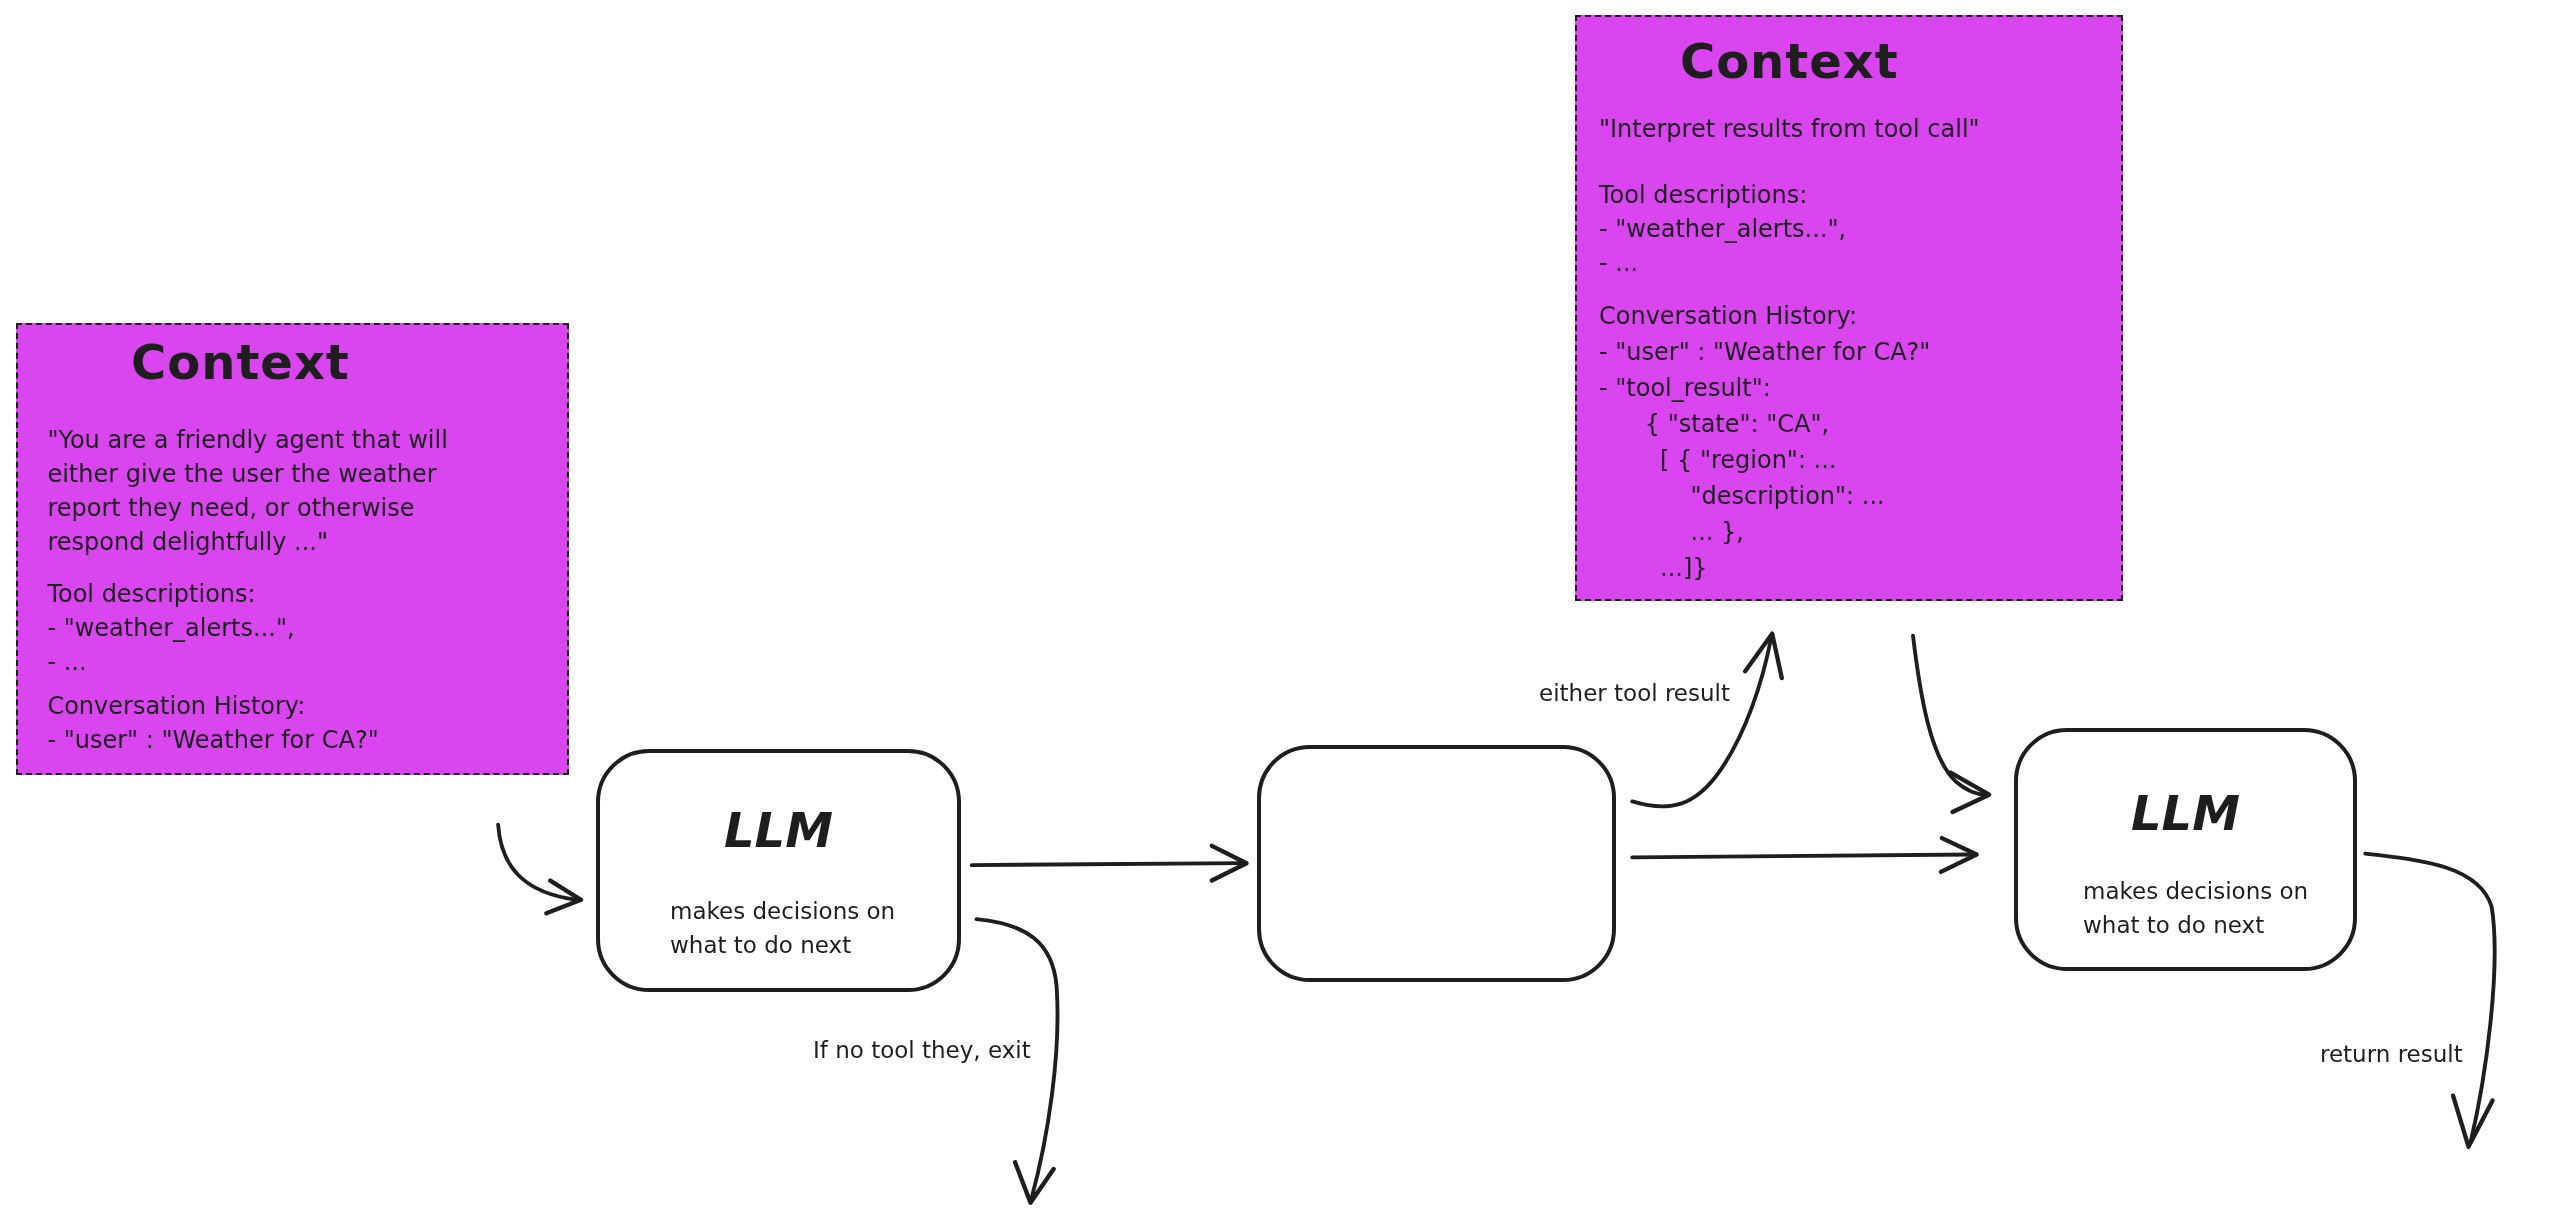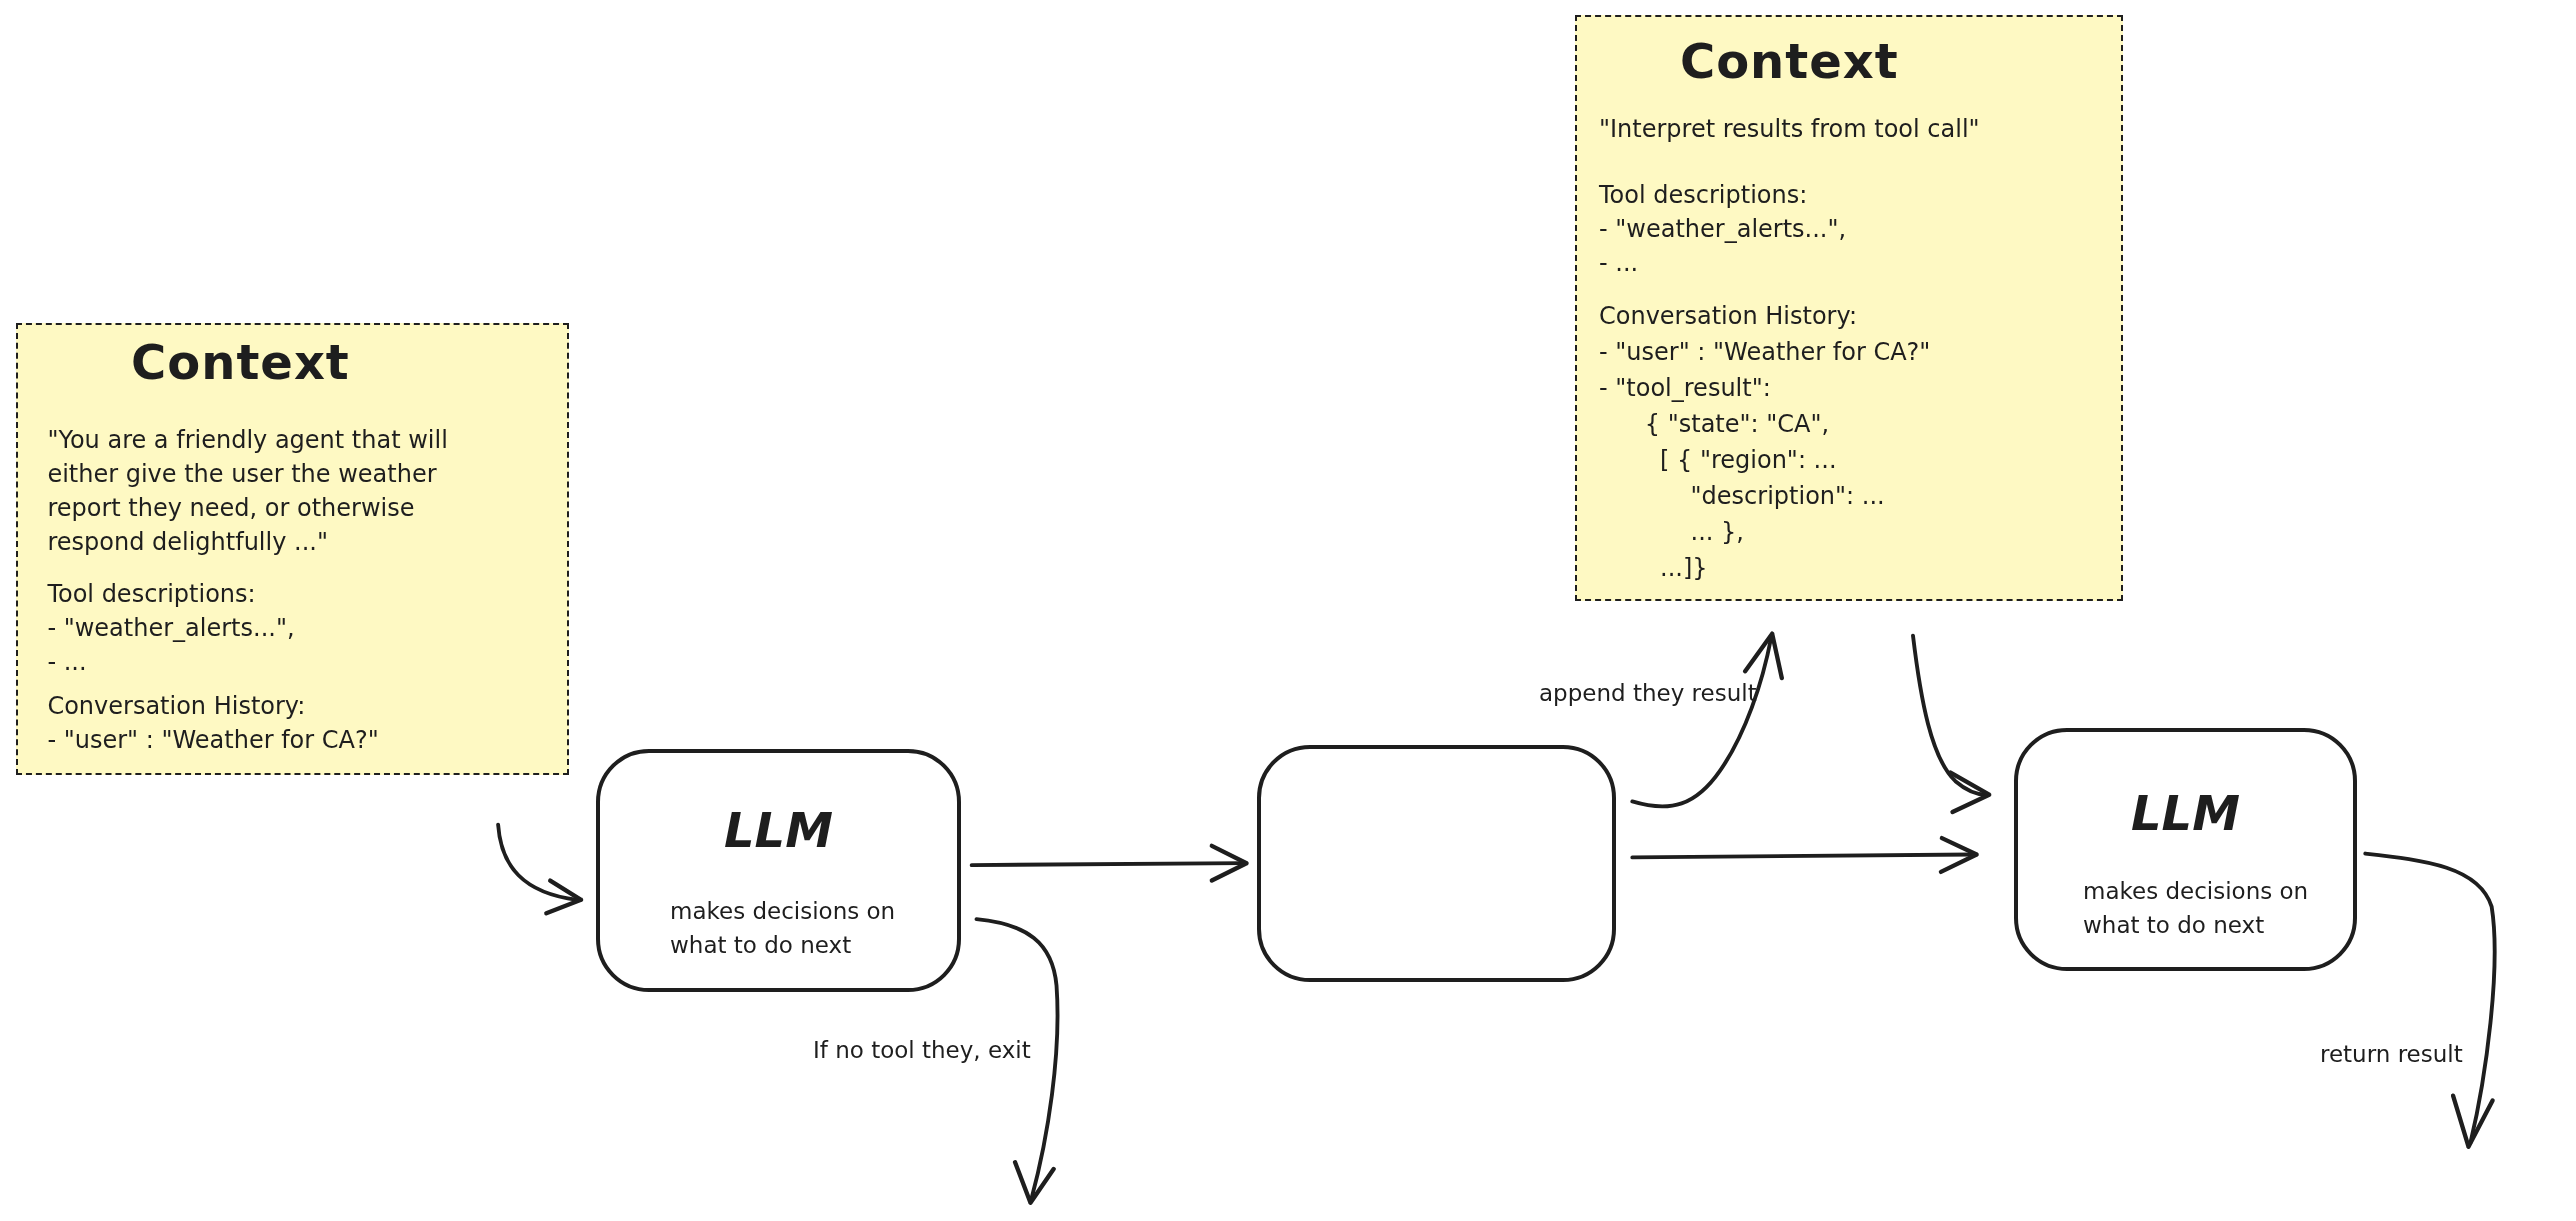--- a/index.html
+++ b/index.html
@@ -1,21 +1,21 @@
 <!DOCTYPE html>
 <html><head>
 <meta charset="utf-8">
 <style>
   html,body{margin:0;padding:0;background:#ffffff;}
   #canvas{
     position:relative;width:2576px;height:1221px;background:#ffffff;
     font-family:"DejaVu Sans",sans-serif;color:#1e1e1e;overflow:hidden;
   }
   .ctx-box{
-    position:absolute;border:2.9px dashed #1e1e1e;box-sizing:border-box;background:#fef9c3;
+    position:absolute;border:2.9px dashed #1e1e1e;box-sizing:border-box;background:#d946ef;
   }
   .ctx-title{
     position:absolute;font-size:48px;font-weight:bold;letter-spacing:1px;
     text-align:center;white-space:pre;line-height:58px;
   }
   .ctx-par{
     position:absolute;font-size:24px;line-height:34px;white-space:pre;
   }
   .node{
     position:absolute;border:4.8px solid #1e1e1e;border-radius:53px;box-sizing:border-box;background:#ffffff;
@@ -109,18 +109,18 @@
 
   <div class="node" style="left:1257px;top:745px;width:359px;height:237px;">
   </div>
 
   <div class="node" style="left:2014px;top:728px;width:343px;height:243px;">
     <div class="node-title italic" style="top:54px;">LLM</div>
     <div class="node-desc" style="left:65px;top:142px;">makes decisions on
 what to do next</div>
   </div>
 
-  <div class="edge-label" style="left:1539px;top:679px;">append they result</div>
+  <div class="edge-label" style="left:1539px;top:679px;">either tool result</div>
   <div class="edge-label" style="left:813px;top:1036px;">If no tool they, exit</div>
   <div class="edge-label" style="left:2320px;top:1012px;margin-top:28px;">return result</div>
 
 </div>
 
 
 </body></html>

